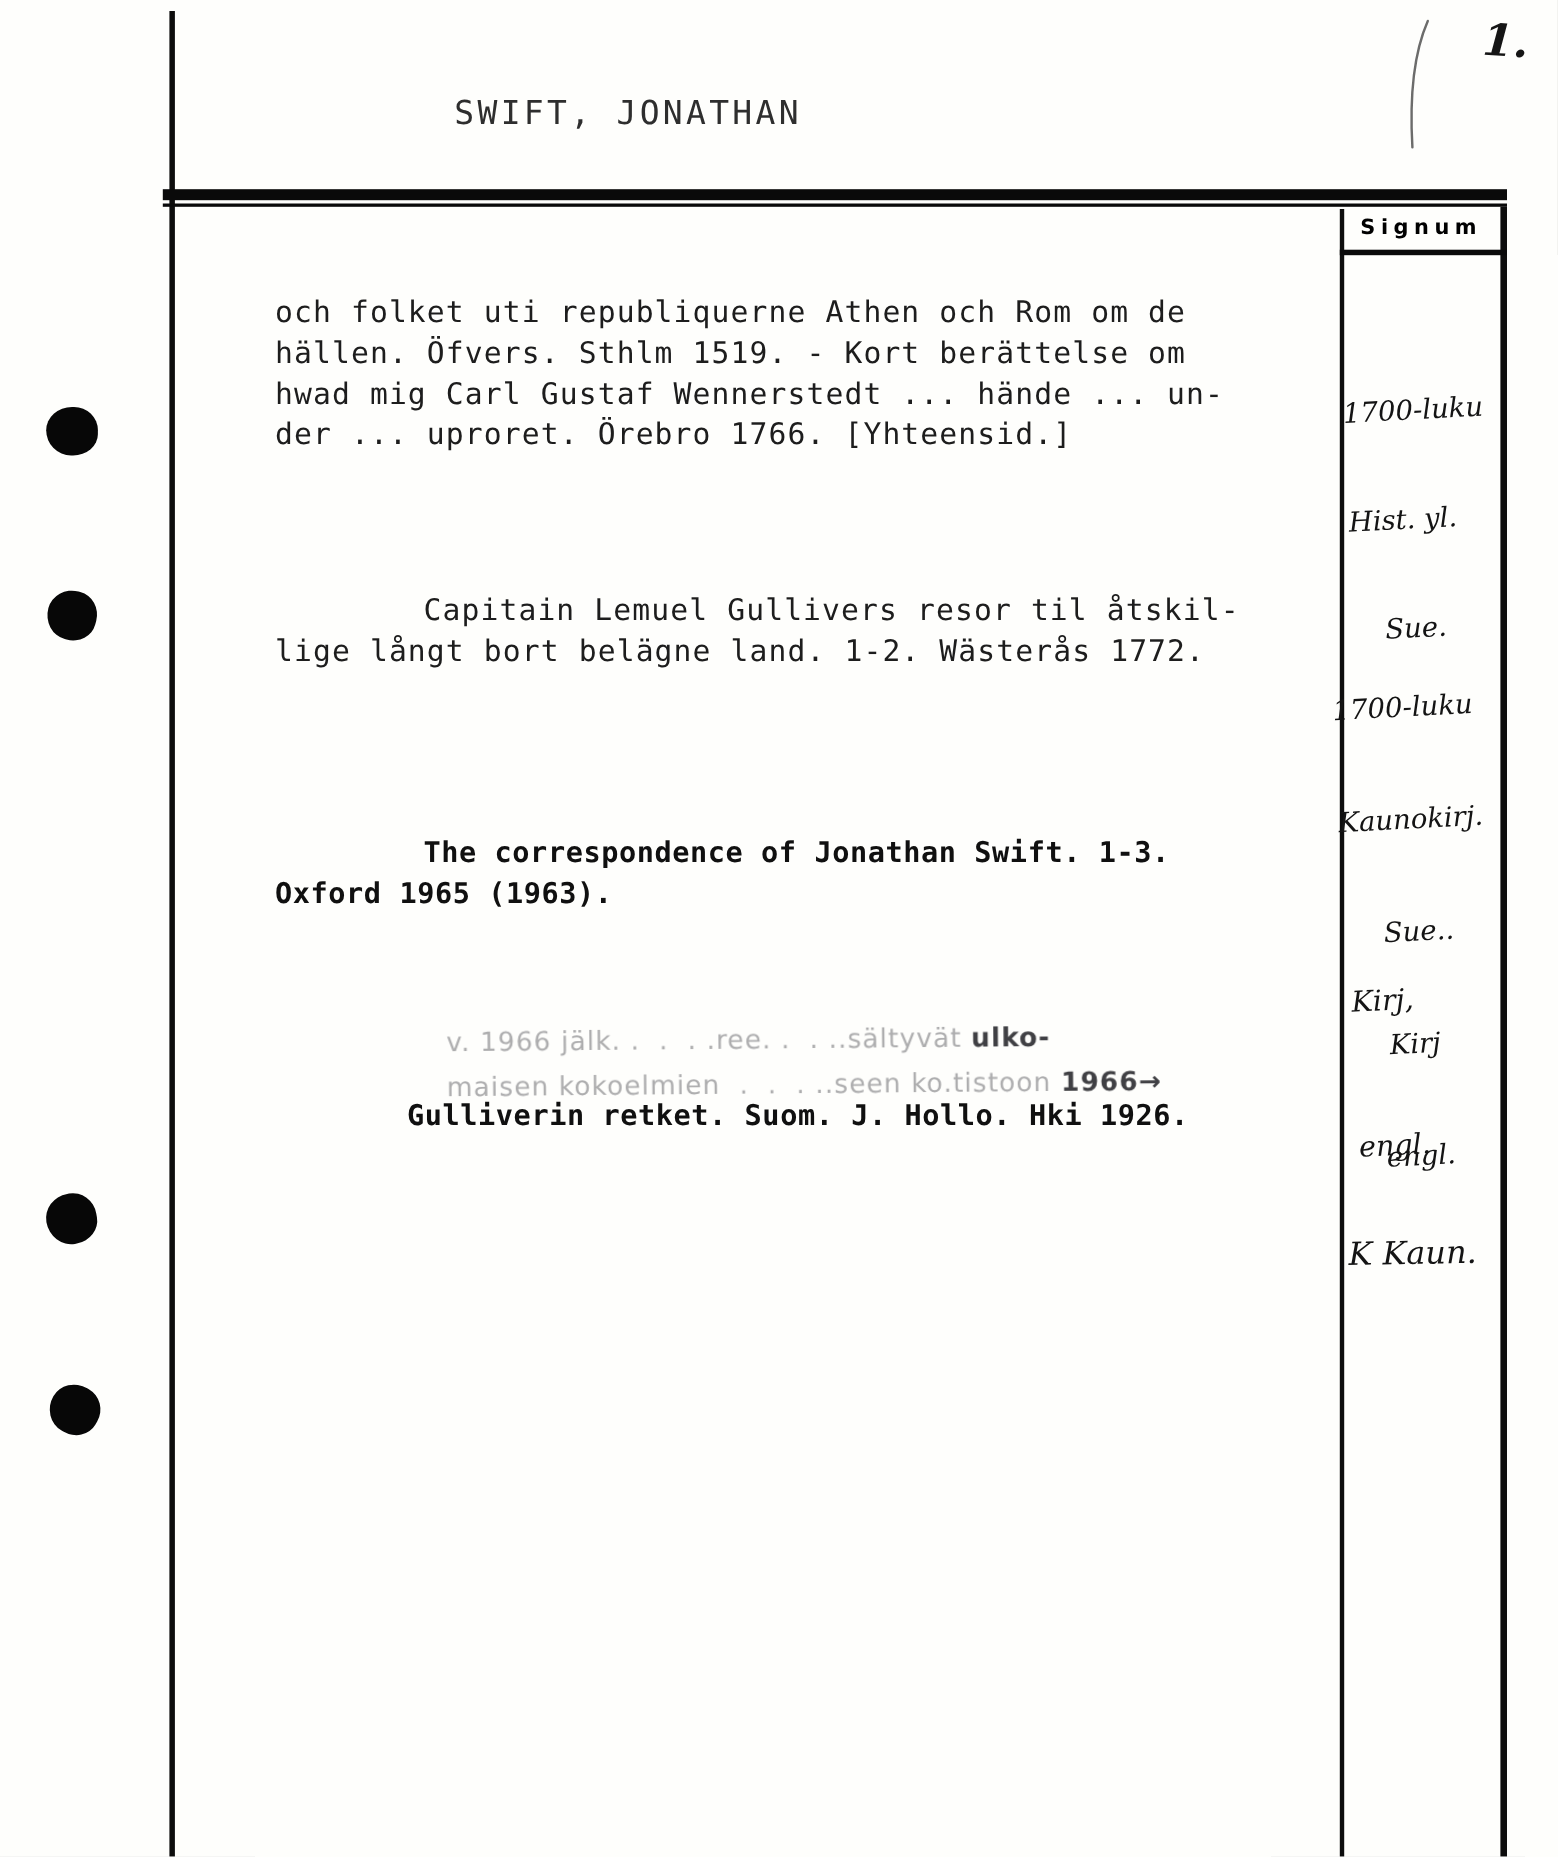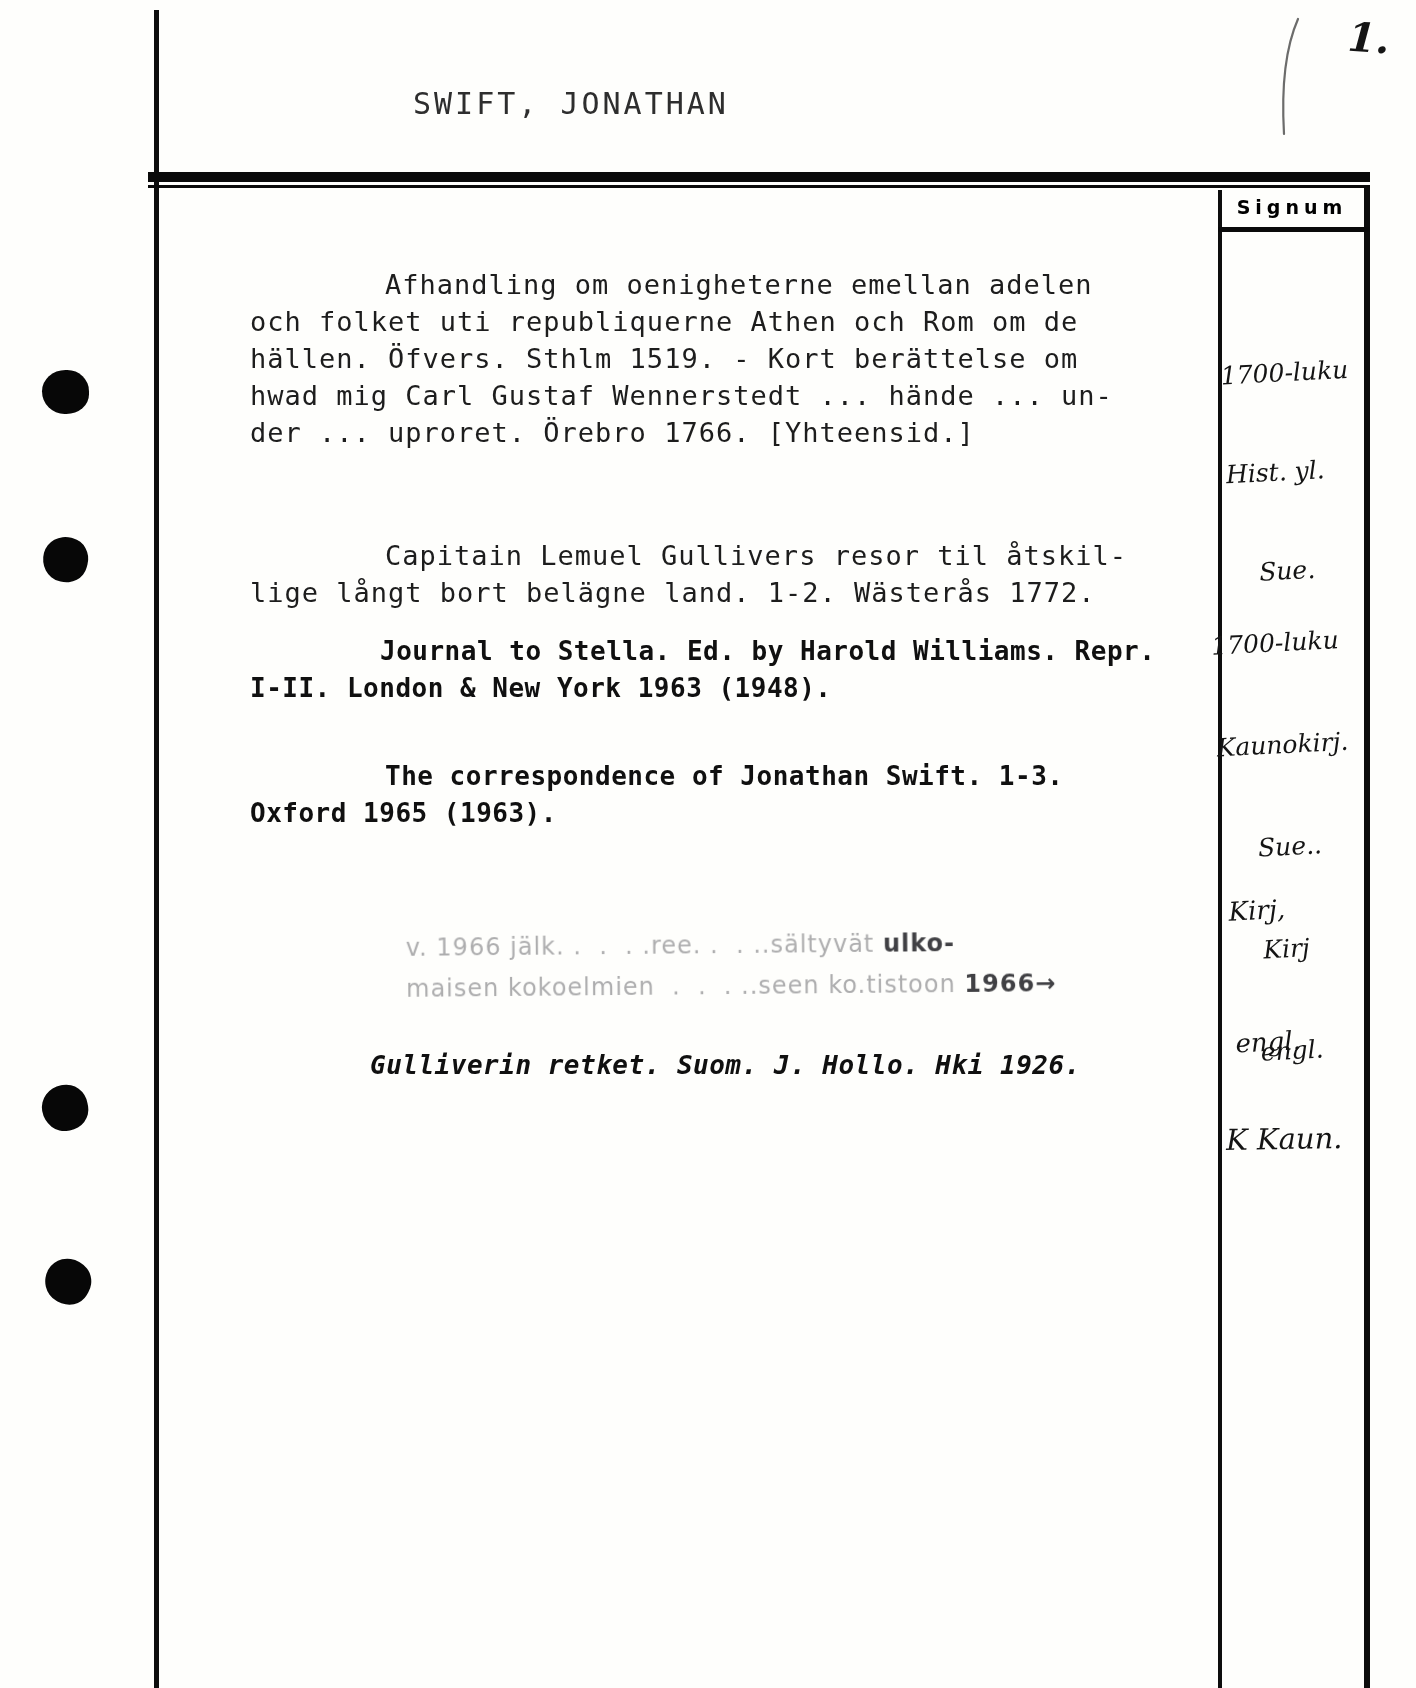--- a/index.html
+++ b/index.html
@@ -57,21 +57,21 @@
   .entry .line { height: 37px; white-space: pre; }
   .typew-old { font-size: 27px; letter-spacing: 1px; color: #1d1d1d; }
   .typew-new { font-size: 26px; letter-spacing: 0.5px; font-weight: bold; color: #101010; }
   .indent-1 { padding-left: 135px; }
   .indent-2 { padding-left: 130px; }
 
   #entry-1 { left: 250px; top: 269px; }
   #entry-2 { left: 250px; top: 540px; }
   #entry-3 { left: 250px; top: 636px; }
   #entry-4 { left: 250px; top: 761px; }
-  #entry-5 { left: 370px; top: 1050px; font-style: italic; }
+  #entry-5 { left: 370px; top: 1000px; }
 
   
   #stamp {
     position: absolute; left: 406px; top: 931px;
     font-family: "DejaVu Sans", sans-serif; font-size: 24px; letter-spacing: 1px;
     color: rgba(75, 75, 80, 0.45); filter: blur(0.4px);
     transform: rotate(-0.5deg);
   }
   #stamp .line { height: 41px; white-space: pre; }
   #stamp .stamp-dark { color: rgba(30, 30, 35, 0.85); font-weight: bold; }
@@ -106,36 +106,31 @@
     <path d="M 30 3 C 19 28, 13 66, 16 118" fill="none" stroke="rgba(45,45,45,0.7)" stroke-width="2.2" stroke-linecap="round"></path>
   </svg>
   <div id="signum-label">Signum</div>
 
   <div class="hole" id="hole-1"></div>
   <div class="hole" id="hole-2"></div>
   <div class="hole" id="hole-3"></div>
   <div class="hole" id="hole-4"></div>
 
   <div class="entry typew-old" id="entry-1">
-    <div class="line indent-1">Afhandling om oenigheterne emellan adelen</div>
     <div class="line">och folket uti republiquerne Athen och Rom om de</div>
     <div class="line">hällen. Öfvers. Sthlm 1519. - Kort berättelse om</div>
     <div class="line">hwad mig Carl Gustaf Wennerstedt ... hände ... un-</div>
     <div class="line">der ... uproret. Örebro 1766. [Yhteensid.]</div>
   </div>
 
   <div class="entry typew-old" id="entry-2">
     <div class="line indent-1">Capitain Lemuel Gullivers resor til åtskil-</div>
     <div class="line">lige långt bort belägne land. 1-2. Wästerås 1772.</div>
   </div>
 
-  <div class="entry typew-new" id="entry-3">
-    <div class="line indent-2">Journal to Stella. Ed. by Harold Williams. Repr.</div>
-    <div class="line">I-II. London &amp; New York 1963 (1948).</div>
-  </div>
 
   <div class="entry typew-new" id="entry-4">
     <div class="line indent-1">The correspondence of Jonathan Swift. 1-3.</div>
     <div class="line">Oxford 1965 (1963).</div>
   </div>
 
   <div id="stamp">
     <div class="line"><span>v. 1966 jälk. .  .  . .ree. .  . ..sältyvät </span><span class="stamp-dark">ulko-</span></div>
     <div class="line"><span>maisen kokoelmien  .  .  . ..seen ko.tistoon </span><span class="stamp-dark">1966→</span></div>
   </div>

